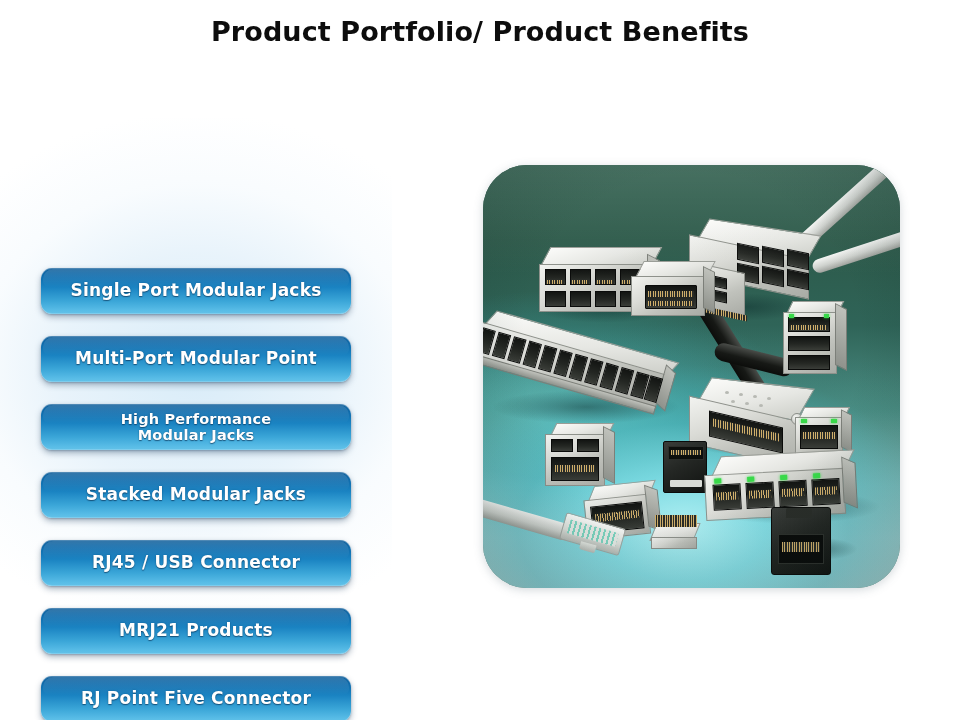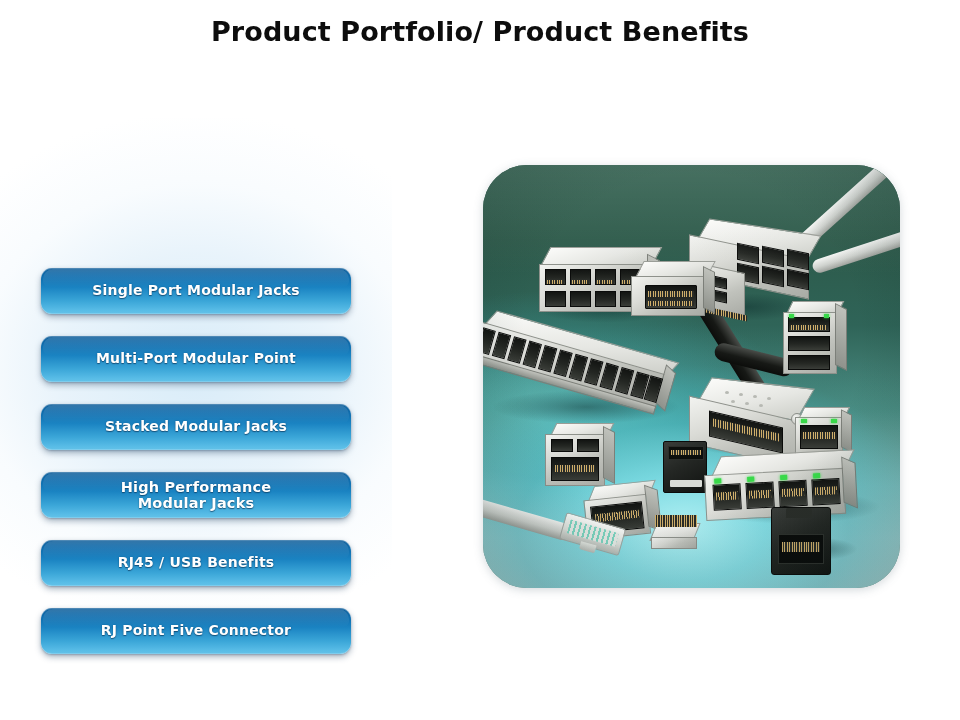--- a/index.html
+++ b/index.html
@@ -85,21 +85,21 @@
     border-radius: 10px 10px 6px 6px;
     background: linear-gradient(to bottom,
        rgba(255,255,255,0.16), rgba(255,255,255,0.0));
     pointer-events: none;
   }
 
   .nav-btn .label {
     position: relative;
     z-index: 2;
     color: #ffffff;
-    font-size: 14px;
+    font-size: 17px;
     font-weight: bold;
     line-height: 1.12;
     text-align: center;
     letter-spacing: 0.2px;
     font-family: "DejaVu Sans", sans-serif;
     text-shadow: 0 1px 1px rgba(10,50,85,0.65), 0 0 2px rgba(10,50,85,0.35);
     white-space: pre-line;
   }
 
   .nav-btn .label.two-line { font-size: 14.5px; }
@@ -210,32 +210,35 @@
 
     <div class="nav-btn">
       <span class="label">Single Port Modular Jacks</span>
     </div>
 
     <div class="nav-btn">
       <span class="label">Multi-Port Modular Point</span>
     </div>
 
     <div class="nav-btn">
-      <span class="label">Stacked Modular Jacks</span>
-    </div>
-
-    <div class="nav-btn">
       <span class="label two-line">High Performance
 Modular Jacks</span>
     </div>
 
     <div class="nav-btn">
-      <span class="label">RJ45 / USB Benefits</span>
-    </div>
-
+      <span class="label">Stacked Modular Jacks</span>
+    </div>
+
+    <div class="nav-btn">
+      <span class="label">RJ45 / USB Connector</span>
+    </div>
+
+    <div class="nav-btn">
+      <span class="label">MRJ21 Products</span>
+    </div>
 
     <div class="nav-btn">
       <span class="label">RJ Point Five Connector</span>
     </div>
 
   </div>
 </div>
 
 <div class="photo-panel">
   <div class="photo-bg"></div>

